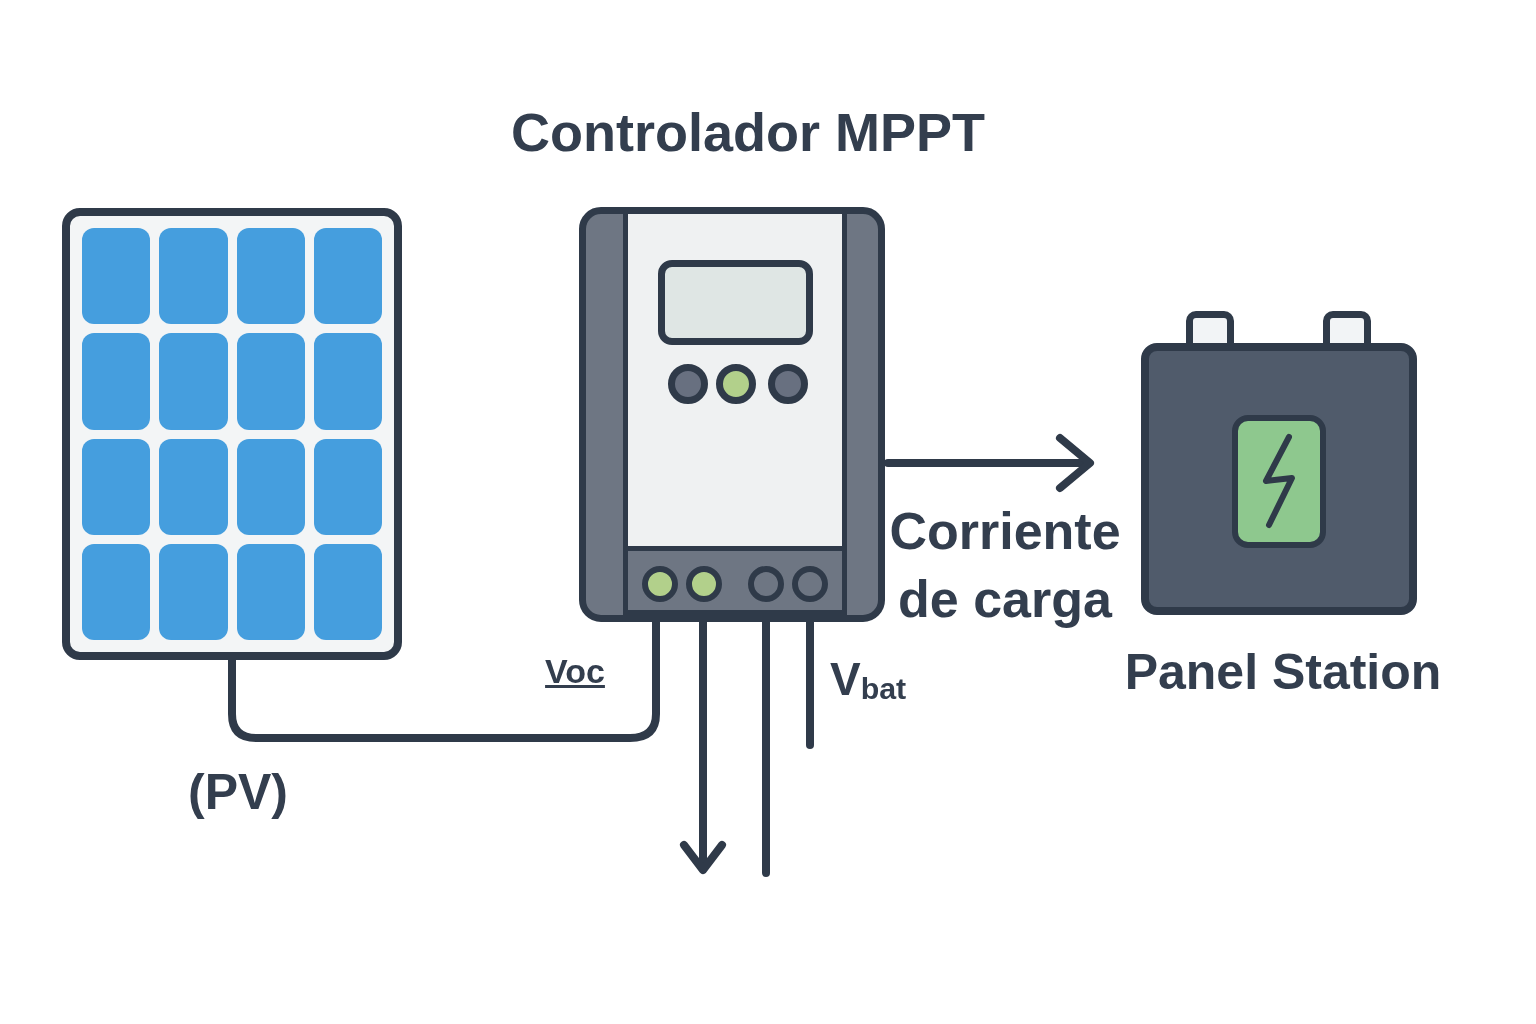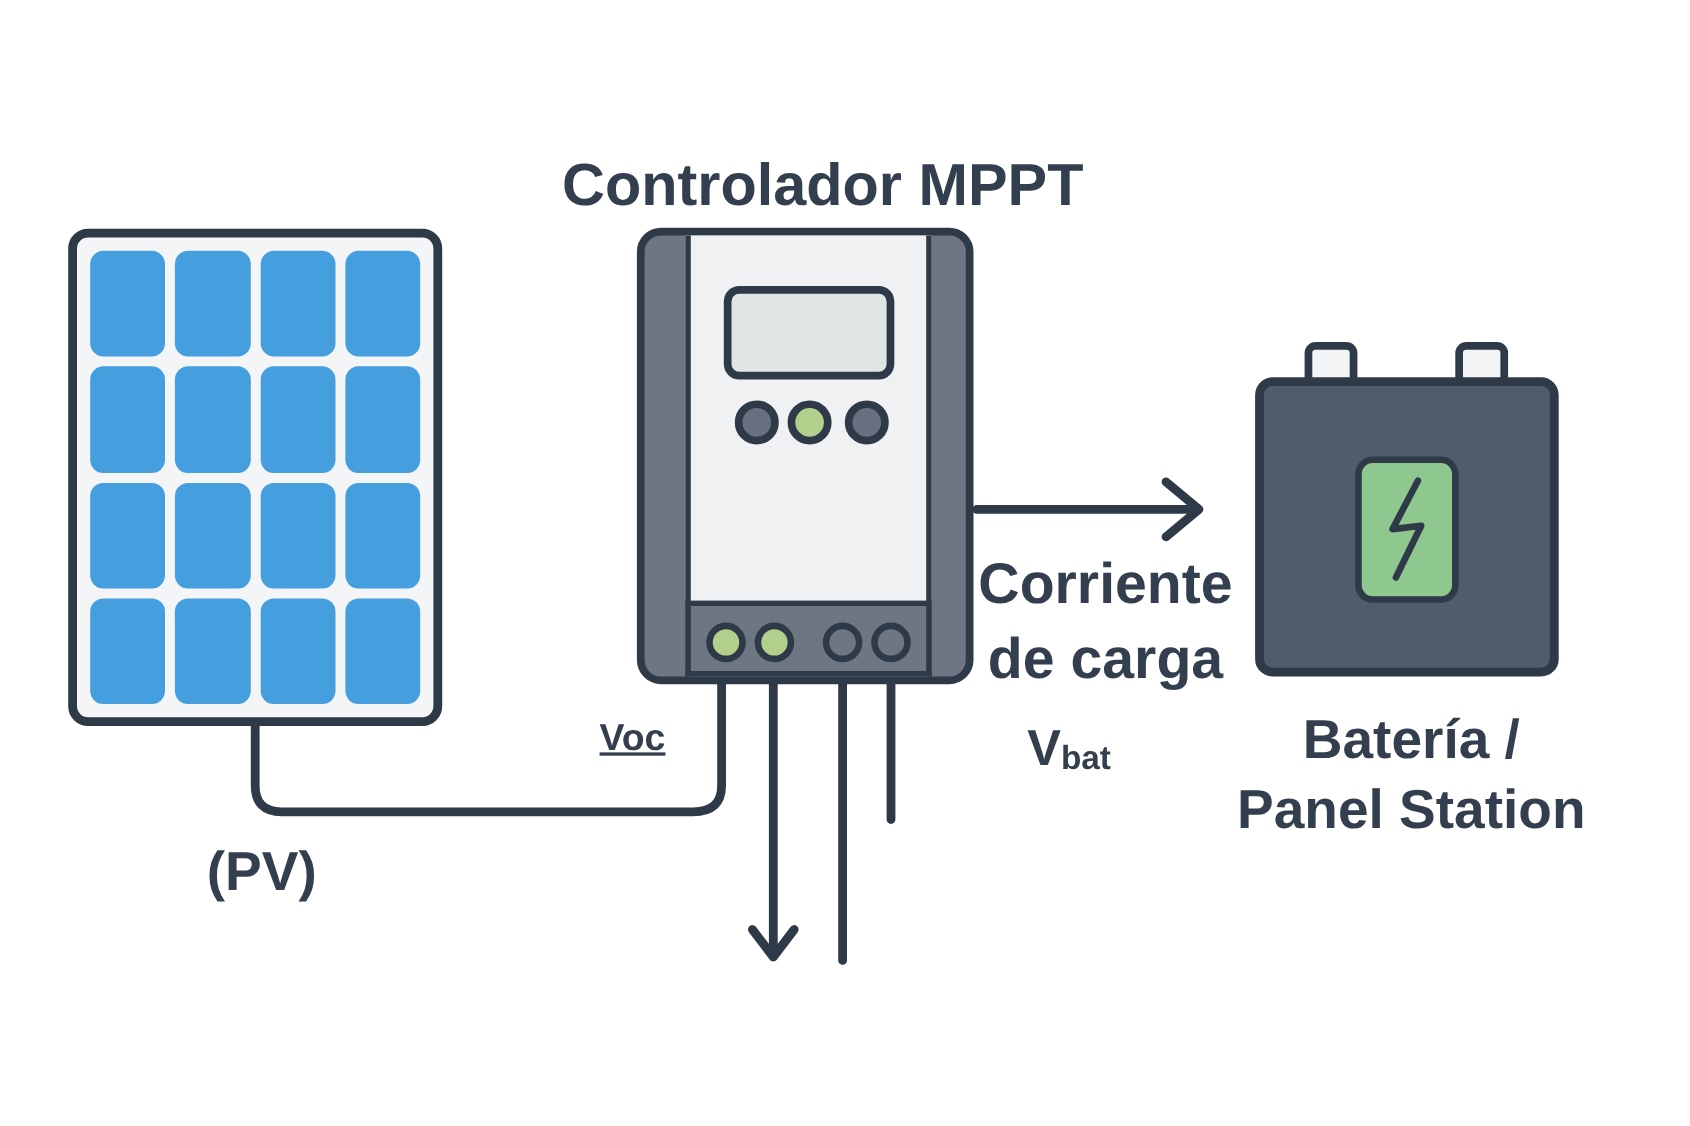--- a/index.html
+++ b/index.html
@@ -6,21 +6,21 @@
   body{
     width:1536px;height:1024px;position:relative;overflow:hidden;
     background:var(--background,#ffffff);
     font-family:"Liberation Sans",sans-serif;color:var(--text,#333e4e);
   }
   .abs{position:absolute;}
   .label{position:absolute;font-weight:600;text-align:center;color:var(--text);}
   .label .line{display:block;}
 
   
-  #title{left:448px;top:100px;width:600px;font-size:54px;line-height:1.2;margin-top:36px;}
+  #title{left:448px;top:100px;width:600px;font-size:54px;line-height:1.2;}
 
   
   #wires{left:0;top:0;width:1536px;height:1024px;pointer-events:none;}
   #wires path{fill:none;stroke:var(--outline);stroke-width:8;stroke-linecap:round;stroke-linejoin:round;}
 
   
   #solar-panel{
     left:62px;top:208px;width:340px;height:452px;box-sizing:border-box;
     background:var(--panel-frame);border:8px solid var(--outline);border-radius:18px;
     padding:12px;display:grid;grid-template-columns:repeat(4,1fr);grid-template-rows:repeat(4,1fr);gap:9px;
@@ -74,21 +74,21 @@
   }
   #battery-badge{
     position:absolute;left:83px;top:64px;width:94px;height:133px;box-sizing:border-box;
     background:var(--battery-green);border:6px solid var(--outline);border-radius:16px;
   }
   #battery-badge svg{position:absolute;left:0;top:0;}
   #battery-label{left:1083px;top:640px;width:400px;font-size:50px;line-height:1.28;}
 
   
   #voc-label{left:500px;top:652px;width:150px;font-size:34px;text-decoration:underline;}
-  #vbat-label{left:830px;top:652px;width:180px;font-size:46px;text-align:right;}
+  #vbat-label{left:830px;top:652px;width:180px;font-size:46px;text-align:left;}
   #vbat-label .sub{font-size:0.66em;vertical-align:-0.14em;}
   #charge-label{left:880px;top:498px;width:250px;font-size:52px;line-height:1.3;}
 </style>
 </head>
 <body>
 
 <svg id="wires" class="abs" viewBox="0 0 1536 1024">
   <path d="M 232 654 L 232 714 Q 232 738 256 738 L 630 738 Q 656 738 656 714 L 656 620"></path>
   <path d="M 703 618 L 703 860"></path>
   <path d="M 684 845 L 703 870 L 722 845"></path>
@@ -140,21 +140,20 @@
 <div id="battery-tab-left" class="battery-tab"></div>
 <div id="battery-tab-right" class="battery-tab"></div>
 <div id="battery" class="abs">
   <div id="battery-badge">
     <svg width="82" height="121" viewBox="0 0 82 121">
       <path d="M 51 16 L 28 60 L 54 57 L 31 104" fill="none" stroke="#2f3a49" stroke-width="6" stroke-linecap="round" stroke-linejoin="round"></path>
     </svg>
   </div>
 </div>
 <div id="battery-label" class="label">
-  <span class="line">Batería /</span>
   <span class="line">Panel Station</span>
 </div>
 
 <div id="voc-label" class="label">Voc</div>
 <div id="vbat-label" class="label">
   <span>V</span><span class="sub">bat</span>
 </div>
 <div id="charge-label" class="label">
   <span class="line">Corriente</span>
   <span class="line">de carga</span>

